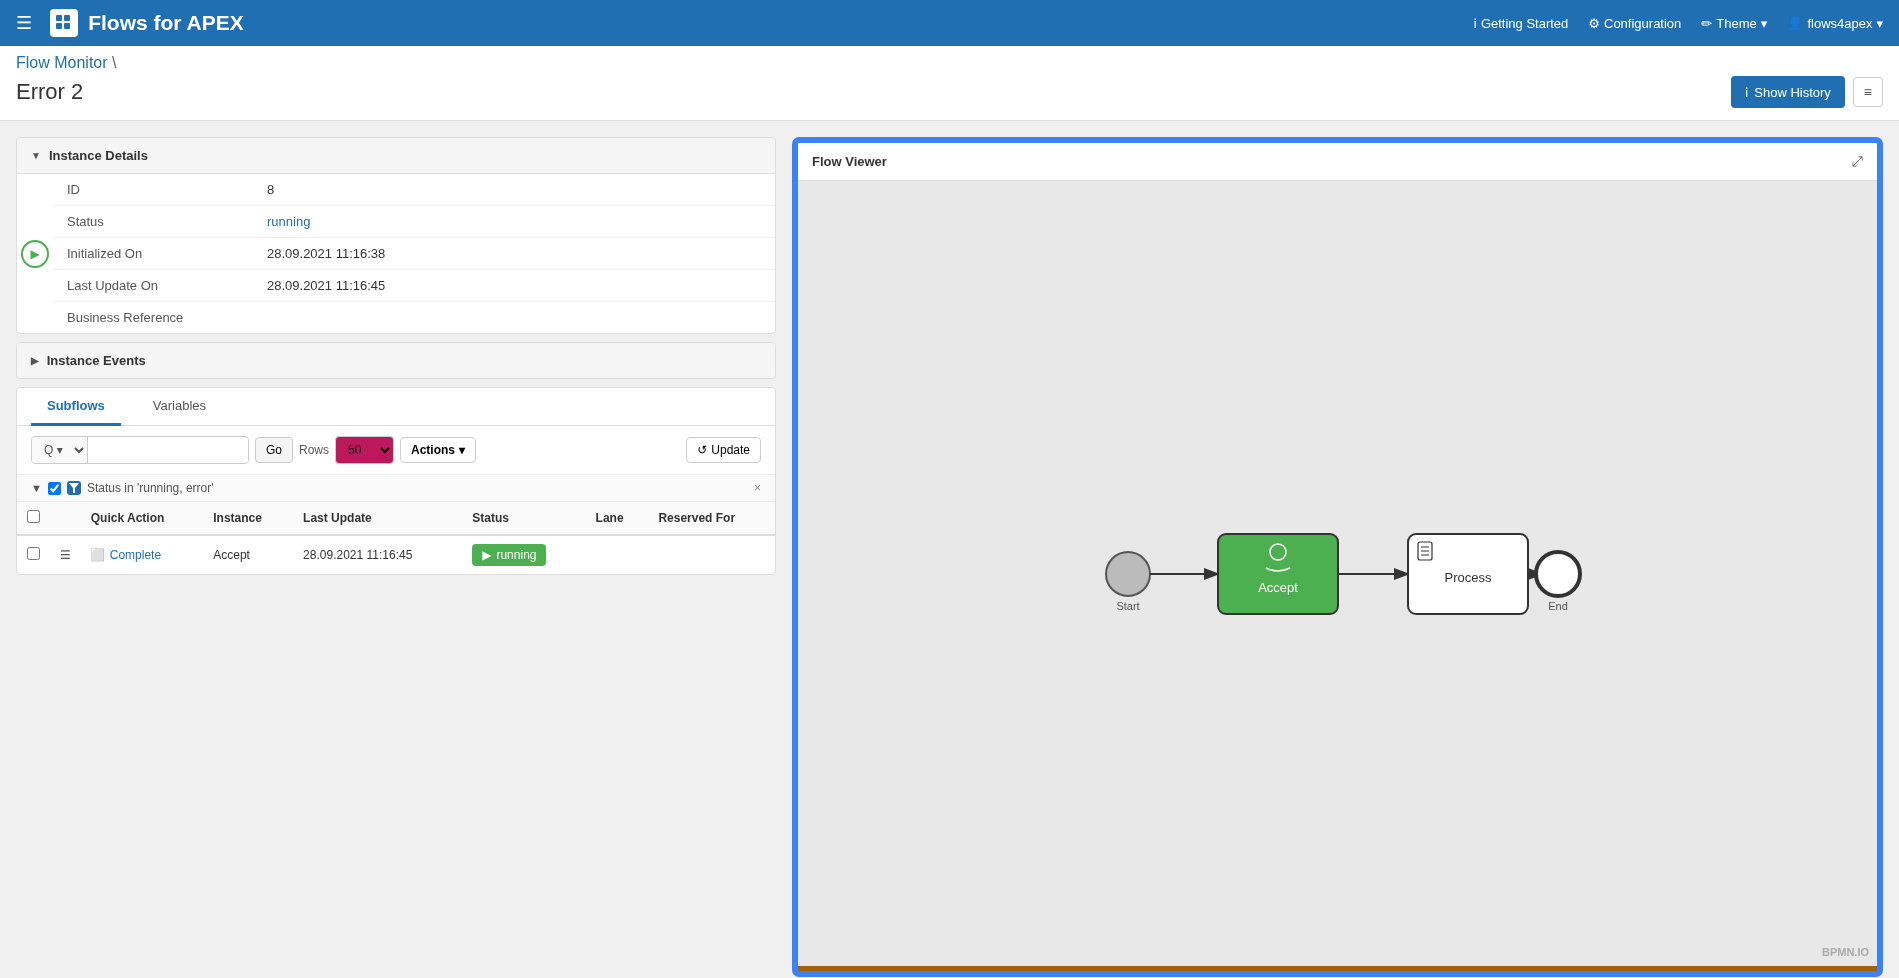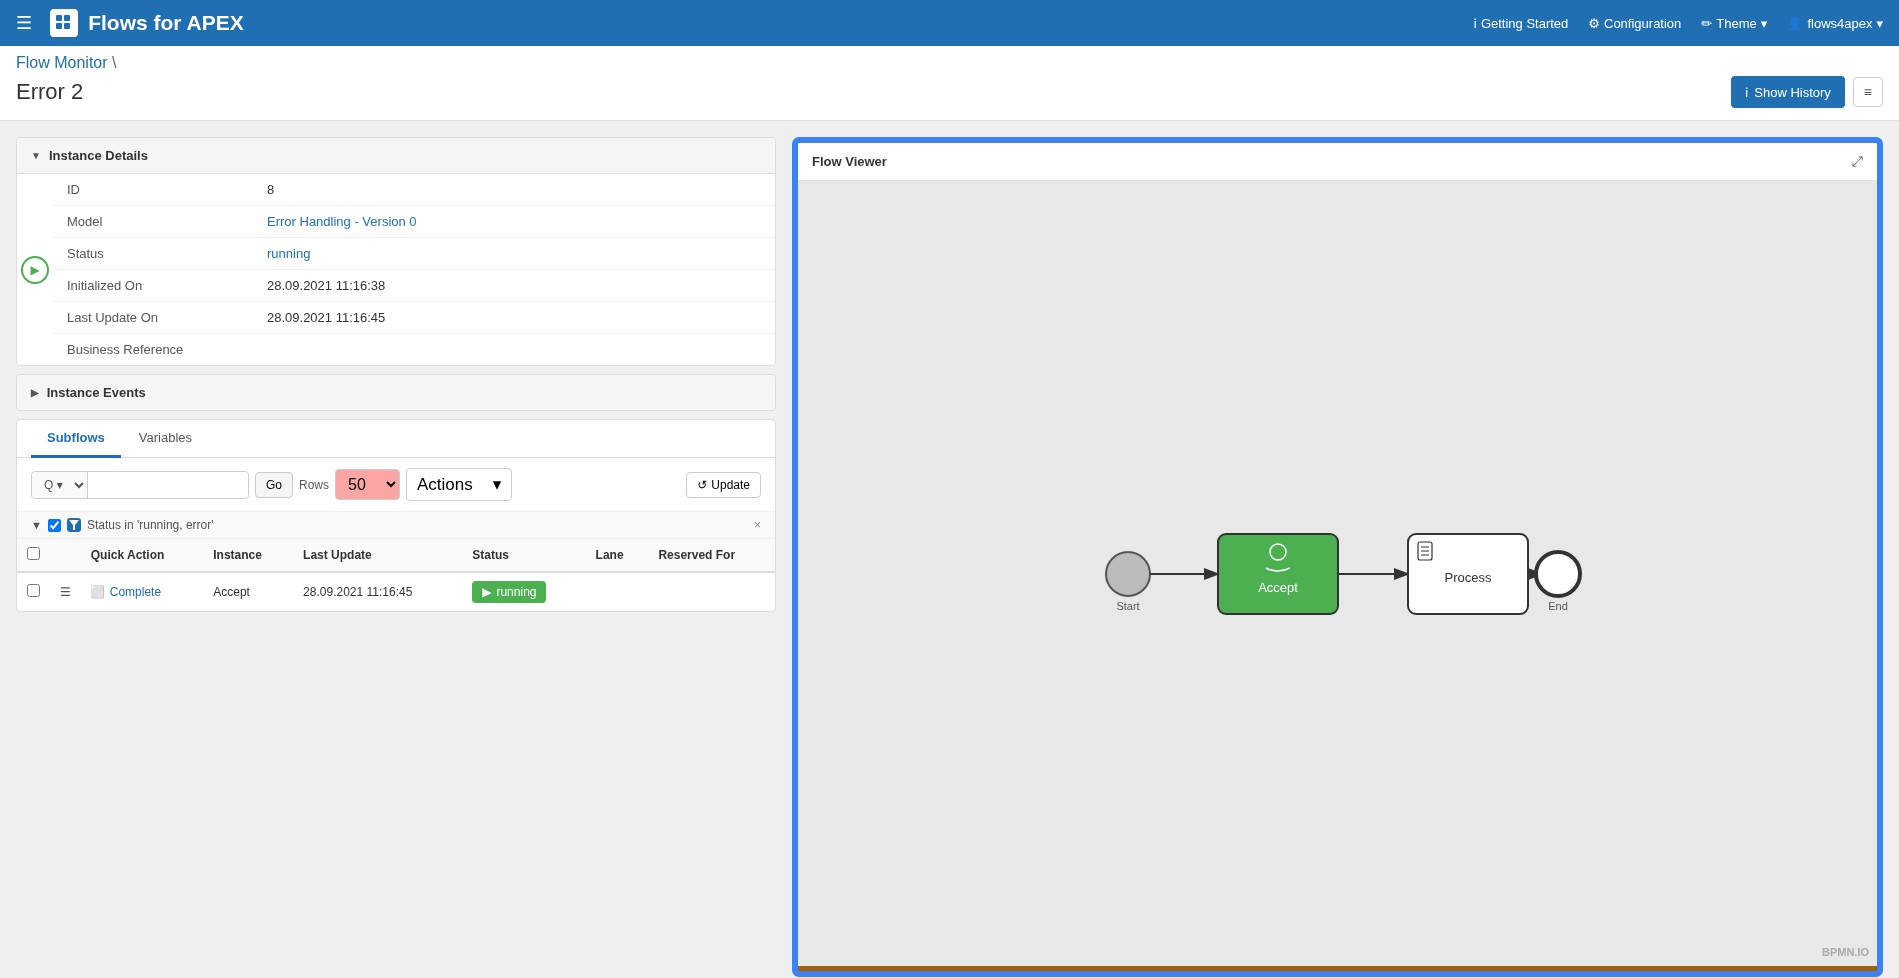--- a/index.html
+++ b/index.html
@@ -154,21 +154,21 @@
       display: flex;
       align-items: center;
       justify-content: center;
       color: #4caf50;
       font-size: 12px;
     }
     .status-link { color: #1f6fb2; text-decoration: none; }
     .model-link { color: #1f6fb2; text-decoration: none; }
 
     
-    .tabs-container { padding: 0 14px; border-bottom: 1px solid #ddd; display: flex; gap: 2px; }
+    .tabs-container { padding: 0 14px; border-bottom: 1px solid #ddd; display: flex; gap: 16px; }
     .tab {
       padding: 10px 16px;
       cursor: pointer;
       font-size: 13px;
       color: #555;
       border-bottom: 3px solid transparent;
       margin-bottom: -1px;
     }
     .tab.active {
       color: #1f6fb2;
@@ -213,33 +213,34 @@
       border-radius: 4px;
       padding: 5px 10px;
       cursor: pointer;
       font-size: 12px;
     }
     .rows-label { font-size: 12px; color: #555; }
     .rows-select {
       border: 1px solid #ccc;
       border-radius: 4px;
       padding: 5px 8px;
-      font-size: 16px;
-      background: #fca5a5;
+      font-size: 12px;
+      background: #be185d;
     }
     .btn-actions {
       border: 1px solid #ccc;
       border-radius: 4px;
       padding: 5px 10px;
       cursor: pointer;
-      font-size: 17px;
+      font-size: 12px;
       background: #fff;
       display: flex;
       align-items: center;
-      gap: 20px;
+      gap: 4px;
+      font-weight: bold;
     }
     .btn-reset {
       margin-left: auto;
       border: 1px solid #ccc;
       border-radius: 4px;
       padding: 5px 10px;
       cursor: pointer;
       font-size: 12px;
       background: #fff;
       display: flex;
@@ -397,26 +398,20 @@
             <div style="padding: 10px 0; display:flex; align-items:center; justify-content:center;">
               <div class="play-icon">▶</div>
             </div>
           </div>
           <div style="flex:1;">
             <table class="details-table">
               <tbody>
                 <tr>
                   <td>ID</td>
                   <td>8</td>
-                </tr>
-                <tr>
-                  <td>Model</td>
-                  <td>
-                    <a href="#" class="model-link">Error Handling - Version 0</a>
-                  </td>
                 </tr>
                 <tr>
                   <td>Status</td>
                   <td>
                     <a href="#" class="status-link">running</a>
                   </td>
                 </tr>
                 <tr>
                   <td>Initialized On</td>
                   <td>28.09.2021 11:16:38</td>

